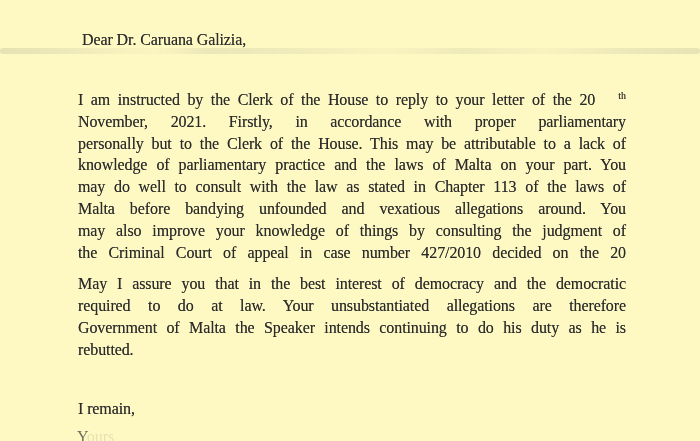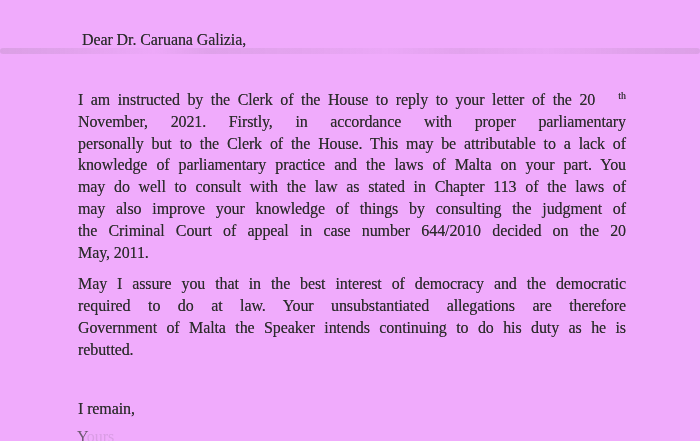--- a/index.html
+++ b/index.html
@@ -10,21 +10,21 @@
   body {
     width: 700px;
     height: 441px;
     overflow: hidden;
     position: relative;
     font-family: "Liberation Serif", serif;
   }
   .page {
     position: absolute;
     inset: 0;
-    background: #f0abfc;
+    background: #fef9c3;
     color: #2b2b2b;
   }
   
   .scan-band {
     position: absolute;
     left: 0;
     top: 48px;
     width: 700px;
     height: 6px;
     background: linear-gradient(90deg,
@@ -111,23 +111,23 @@
 
   <div class="salutation txt">Dear Dr. Caruana Galizia,</div>
 
   <div class="body-block txt">
       <div class="para">
         <div class="line">I am instructed by the Clerk of the House to reply to your letter of the 20<sup>th</sup></div>
         <div class="line">November, 2021. Firstly, in accordance with proper parliamentary</div>
         <div class="line">personally but to the Clerk of the House. This may be attributable to a lack of</div>
         <div class="line">knowledge of parliamentary practice and the laws of Malta on your part. You</div>
         <div class="line">may do well to consult with the law as stated in Chapter 113 of the laws of</div>
+        <div class="line">Malta before bandying unfounded and vexatious allegations around. You</div>
         <div class="line">may also improve your knowledge of things by consulting the judgment of</div>
-        <div class="line">the Criminal Court of appeal in case number 644/2010 decided on the 20</div>
-        <div class="line last">May, 2011.</div>
+        <div class="line">the Criminal Court of appeal in case number 427/2010 decided on the 20</div>
       </div>
       <div class="para">
         <div class="line">May I assure you that in the best interest of democracy and the democratic</div>
         <div class="line">required to do at law. Your unsubstantiated allegations are therefore</div>
         <div class="line">Government of Malta the Speaker intends continuing to do his duty as he is</div>
         <div class="line last">rebutted.</div>
       </div>
     </div>
 
   <div class="closing txt">I remain,</div>

